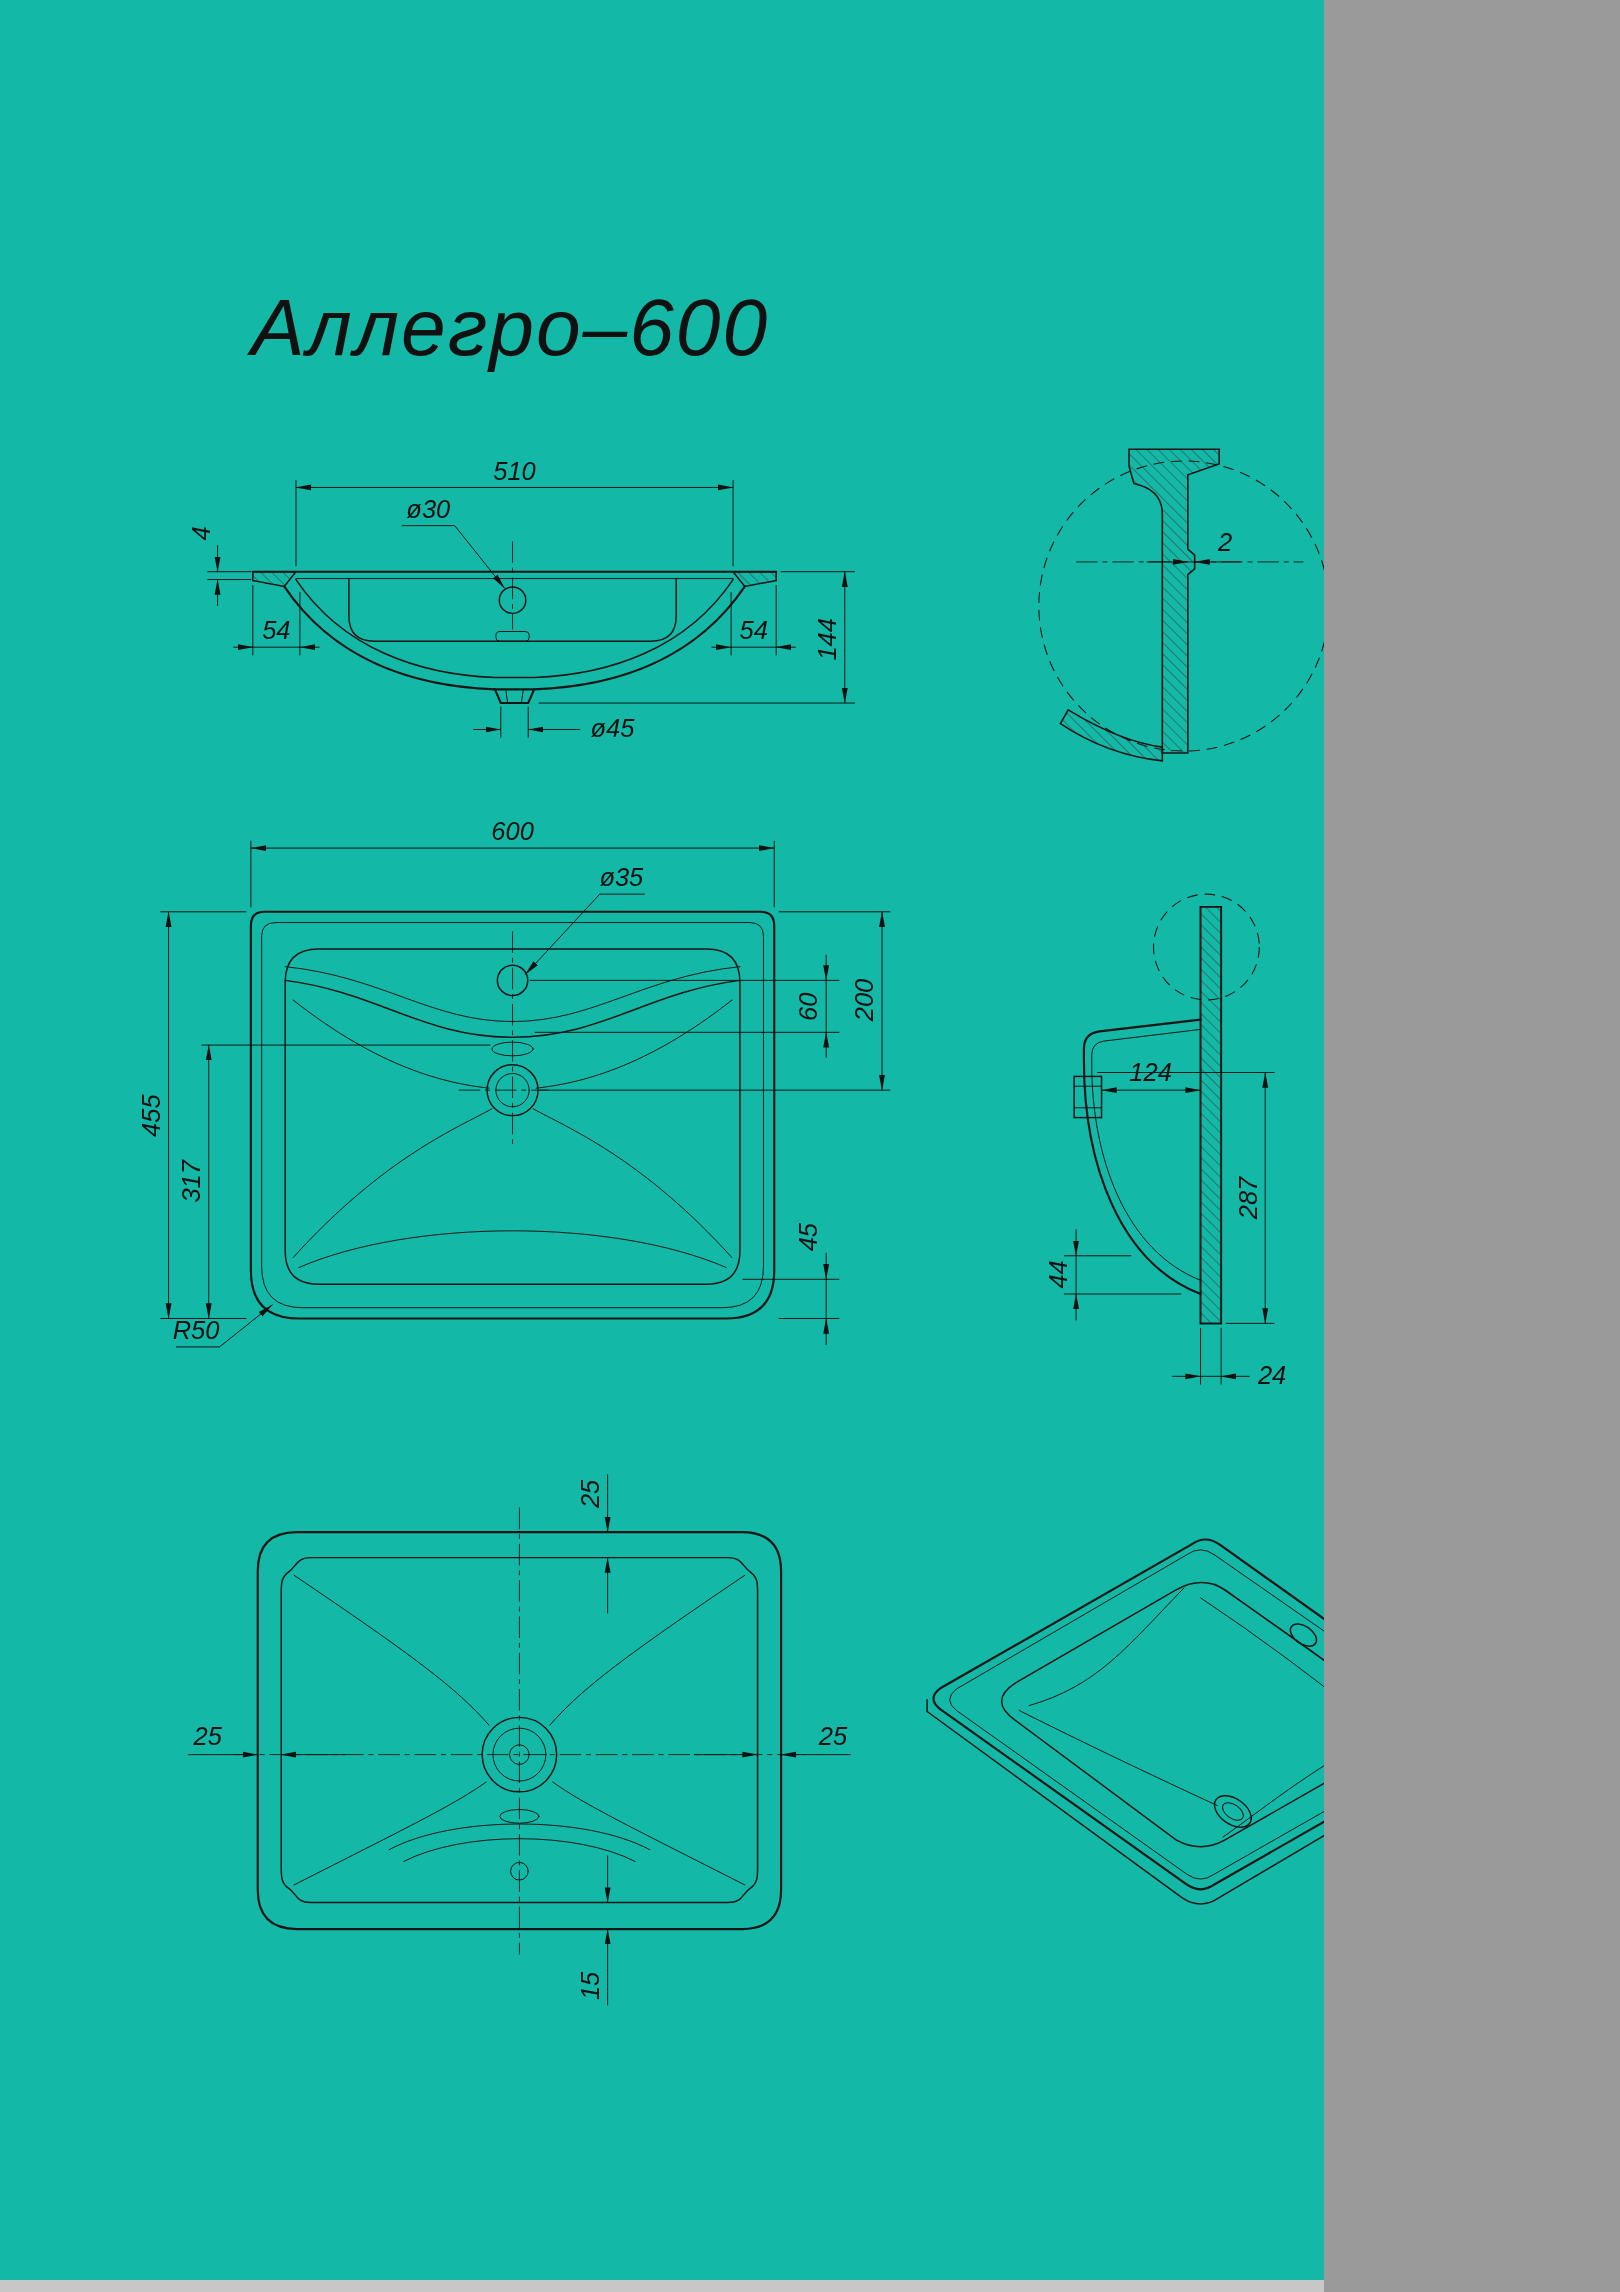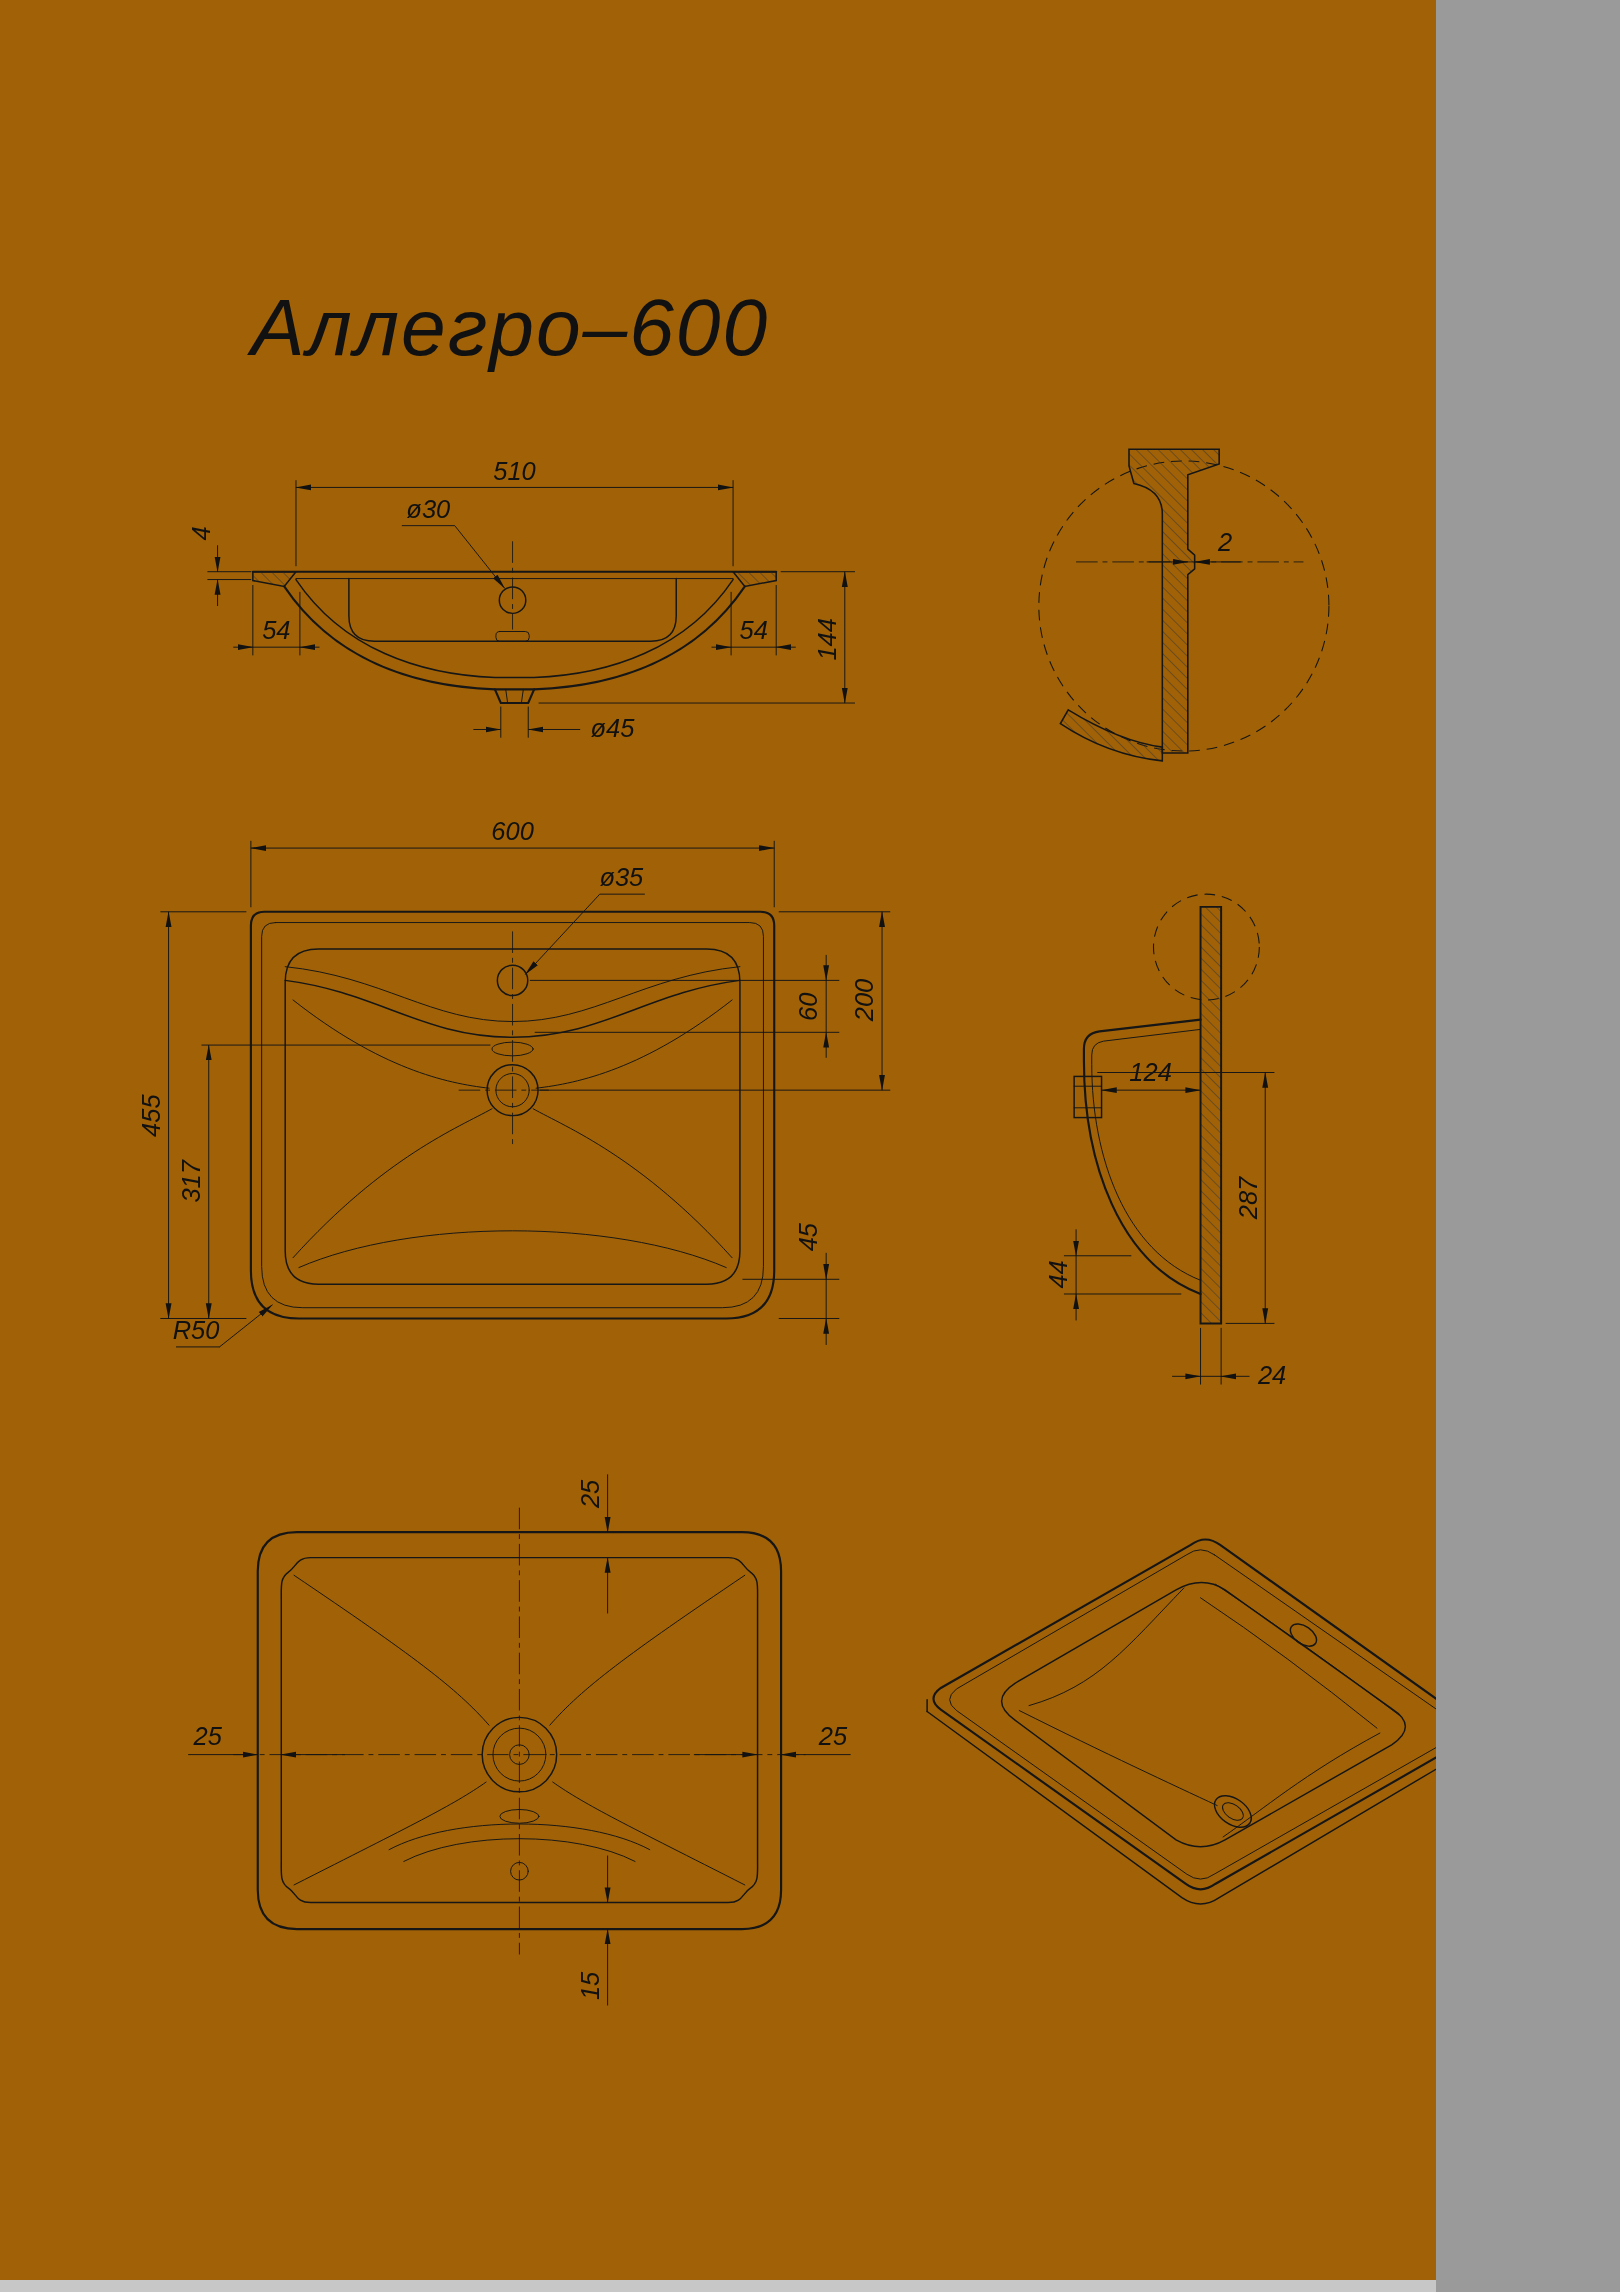--- a/index.html
+++ b/index.html
@@ -1,16 +1,16 @@
 <!DOCTYPE html>
 <html><head>
 <meta charset="utf-8">
 <style>
   html,body{margin:0;padding:0;background:#9a9a9a;}
-  .sheet{position:relative;width:1436px;height:2293px;background:#a16207;overflow:hidden;font-family:"Liberation Sans",sans-serif;}
+  .sheet{position:relative;width:1324px;height:2293px;background:#14b8a6;overflow:hidden;font-family:"Liberation Sans",sans-serif;}
   .sheet svg{position:absolute;left:0;top:0;}
   .page-edge{position:absolute;left:0;bottom:0;width:100%;height:12.7px;background:#c7c7c7;}
   
   .ol{stroke:#161616;stroke-width:2.2;fill:none;stroke-linecap:round;}
   .ml{stroke:#161616;stroke-width:1.5;fill:none;stroke-linecap:round;}
   .tl{stroke:#161616;stroke-width:1;fill:none;stroke-linecap:round;}
   .dim{stroke:#161616;stroke-width:1;fill:none;}
   .cl{stroke:#161616;stroke-width:0.9;fill:none;stroke-dasharray:22 5 5 5;}
   .dsh{stroke:#161616;stroke-width:1.1;fill:none;stroke-dasharray:11 7;}
   .hat{fill:url(#hatch);stroke:#161616;stroke-width:1.6;}

